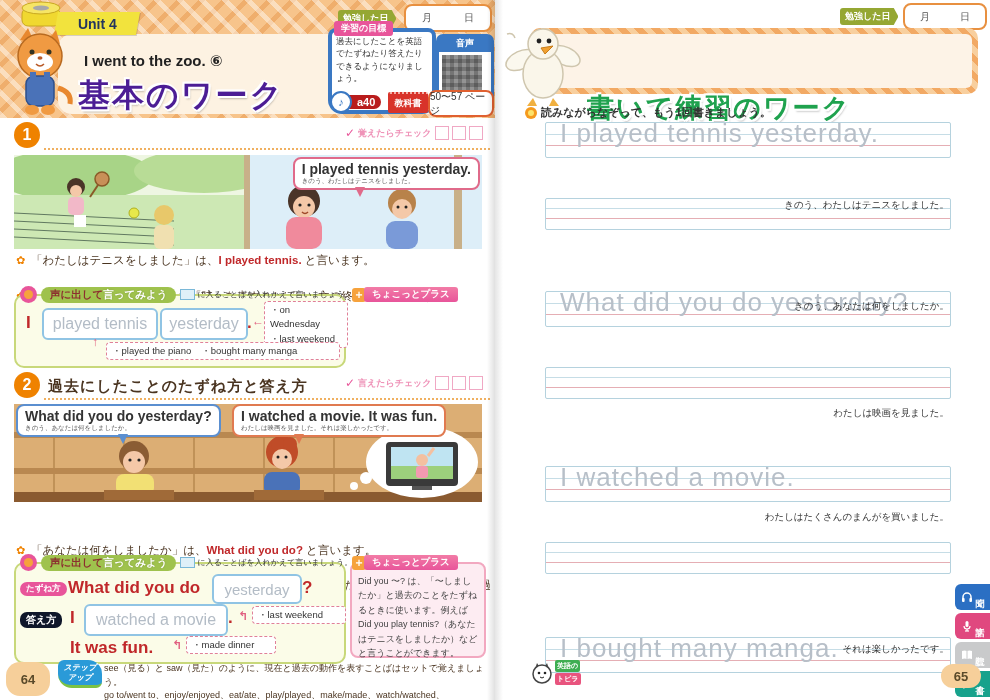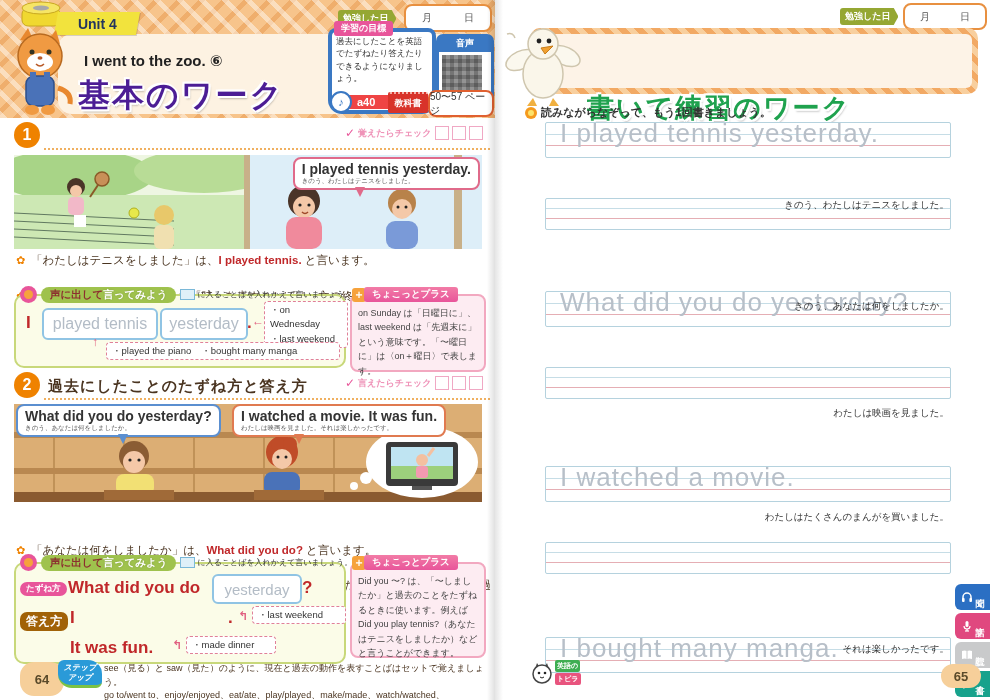--- a/index.html
+++ b/index.html
@@ -39,22 +39,22 @@
   .goal-page{background:#fff;border-radius:4px;height:100%;padding:3px 4px;box-sizing:border-box;}
   .goal-ribbon{background:#e8559a;color:#fff;font-size:9px;font-weight:bold;padding:1px 7px;
     border-radius:3px;white-space:nowrap;}
   .goal-text{font-size:8.5px;color:#333;line-height:1.45;}
   .audio-box{background:#3a78c3;border-radius:7px;padding:3px;text-align:center;}
   .audio-label{color:#fff;font-size:9px;font-weight:bold;}
   .qr{background:#fff;margin-top:2px;padding:3px;}
   .qr-inner{width:40px;height:40px;background:
      repeating-linear-gradient(0deg,#9a9a9a 0 4px,#c2c2c2 4px 8px),
      repeating-linear-gradient(90deg,#9a9a9a 0 4px,#c2c2c2 4px 8px);background-blend-mode:multiply;}
-  .track-pill{background:#ef4444;color:#fff;font-weight:bold;font-size:11px;border-radius:9px;
-    padding:1px 26px 1px 14px;}
+  .track-pill{background:#b91c1c;color:#fff;font-weight:bold;font-size:11px;border-radius:9px;
+    padding:1px 6px 1px 14px;}
   .note-circle{width:18px;height:18px;border-radius:50%;background:#fff;border:2px solid #3a78c3;
     color:#3a78c3;font-size:11px;display:flex;align-items:center;justify-content:center;position:relative;z-index:2;}
   .note-circle::before{content:"♪";}
   .tb-badge{background:#d8332a;color:#fff;font-size:9px;font-weight:bold;display:flex;
     align-items:center;justify-content:center;border-radius:2px;border-top:2px dotted #f4b0a8;}
   .tb-pages{background:#fff;border:2px solid #e06030;border-radius:8px;font-size:10px;color:#333;
     display:flex;align-items:center;justify-content:center;}
 
   
   .sec-circle{width:26px;height:26px;border-radius:50%;background:#ef8200;color:#fff;
@@ -83,21 +83,21 @@
   .speak-instr{font-size:8px;color:#333;white-space:nowrap;display:flex;align-items:center;gap:2px;}
   .slot-mini{width:13px;height:9px;background:#dff0f8;border:1px solid #7ab8d8;display:inline-block;}
   .slot-box{background:#fff;border:2px solid #90c4e4;border-radius:6px;display:flex;
     align-items:center;justify-content:center;color:#b3bcc6;}
   .dash-box{background:#fff;border:1.5px dashed #e08098;border-radius:4px;font-size:9.5px;
     color:#333;line-height:1.5;padding:1px 5px;}
   .subj-red{color:#c0282a;font-weight:bold;font-size:17px;}
   .arrow-pink{color:#e06080;font-weight:bold;font-size:12px;}
   .ask-badge{background:#e8559a;color:#fff;font-size:8.5px;font-weight:bold;border-radius:7px;
     padding:1px 6px;white-space:nowrap;}
-  .ans-badge{background:#a16207;color:#fff;font-size:12px;font-weight:bold;border-radius:7px;
+  .ans-badge{background:#0f172a;color:#fff;font-size:10px;font-weight:bold;border-radius:7px;
     padding:1px 6px;white-space:nowrap;}
 
   
   .plus-box{background:#fdecf2;border:2px solid #f2a8c0;border-radius:8px;}
   .plus-head{position:absolute;display:flex;align-items:center;}
   .plus-icon{width:14px;height:14px;background:#f6a23c;border-radius:3px;color:#fff;font-size:11px;
     font-weight:bold;display:flex;align-items:center;justify-content:center;}
   .plus-icon::before{content:"＋";}
   .plus-ribbon{background:linear-gradient(#f27ba6,#e8559a);color:#fff;font-size:9.5px;font-weight:bold;
     padding:1px 8px;border-radius:3px;margin-left:-2px;white-space:nowrap;}
@@ -289,23 +289,20 @@
     <div class="abs dash-box" style="left:264px;top:301px;width:72px;">
       <div>・on Wednesday</div>
       <div>・last weekend</div>
     </div>
     <span class="abs arrow-pink" style="left:92px;top:335px;">↑</span>
     <div class="abs dash-box" style="left:106px;top:342px;width:222px;display:flex;gap:10px;">
       <span>・played the piano</span>
       <span>・bought many manga</span>
     </div>
 
-    <div class="abs plus-box" style="left:350px;top:294px;width:132px;height:74px;">
-      <div class="plus-text" style="padding:10px 6px 2px 6px;">on Sunday は「日曜日に」、last weekend は「先週末に」という意味です。「〜曜日に」は〈on＋曜日〉で表します。</div>
-    </div>
     <div class="plus-head" style="left:352px;top:287px;">
       <span class="plus-icon"></span>
       <span class="plus-ribbon">ちょこっとプラス</span>
     </div>
 
     <div class="abs sec-circle" style="left:14px;top:372px;">2</div>
     <div class="abs sec-title" style="left:48px;top:377px;">過去にしたことのたずね方と答え方</div>
     <div class="abs check-wrap" style="left:345px;top:376px;">
       <span class="check-icon"></span>
       <span class="check-label">言えたらチェック</span>
@@ -381,36 +378,37 @@
           <span class="slot-mini"></span>
           <span>に入ることばを入れかえて言いましょう。</span>
         </span>
     </div>
     <div class="abs ask-badge" style="left:20px;top:582px;">たずね方</div>
     <div class="abs subj-red" style="left:68px;top:578px;">What did you do</div>
     <div class="abs slot-box" style="left:212px;top:574px;width:86px;height:26px;font-size:15px;">yesterday</div>
     <div class="abs subj-red" style="left:302px;top:578px;">?</div>
     <div class="abs ans-badge" style="left:20px;top:612px;">答え方</div>
     <div class="abs subj-red" style="left:70px;top:608px;">I</div>
+    <div class="abs slot-box" style="left:84px;top:604px;width:140px;height:28px;font-size:16px;">watched a movie</div>
     <div class="abs subj-red" style="left:228px;top:608px;">.</div>
     <span class="abs arrow-pink" style="left:238px;top:609px;">↰</span>
     <div class="abs dash-box" style="left:252px;top:606px;width:82px;">・last weekend</div>
     <div class="abs subj-red" style="left:70px;top:638px;">It was fun.</div>
     <span class="abs arrow-pink" style="left:172px;top:638px;">↰</span>
     <div class="abs dash-box" style="left:186px;top:636px;width:78px;">・made dinner</div>
 
     <div class="abs plus-box" style="left:350px;top:562px;width:132px;height:92px;">
       <div class="plus-text" style="padding:10px 6px 2px 6px;">Did you 〜? は、「〜しましたか」と過去のことをたずねるときに使います。例えば Did you play tennis?（あなたはテニスをしましたか）などと言うことができます。</div>
     </div>
     <div class="plus-head" style="left:352px;top:555px;">
       <span class="plus-icon"></span>
       <span class="plus-ribbon">ちょこっとプラス</span>
     </div>
 
-    <div class="abs page-oval" style="left:20px;top:662px;width:44px;height:34px;">64</div>
+    <div class="abs page-oval" style="left:6px;top:662px;width:44px;height:34px;">64</div>
     <div class="abs stepup-logo" style="left:58px;top:660px;width:40px;">
       <div>ステップ</div>
         <div>アップ</div>
     </div>
     <div class="abs foot-note" style="left:104px;top:662px;width:380px;">
       <div>see（見る）と saw（見た）のように、現在と過去の動作を表すことばはセットで覚えましょう。</div>
       <div>go to/went to、enjoy/enjoyed、eat/ate、play/played、make/made、watch/watched、buy/bought</div>
     </div>
   </div>
 

